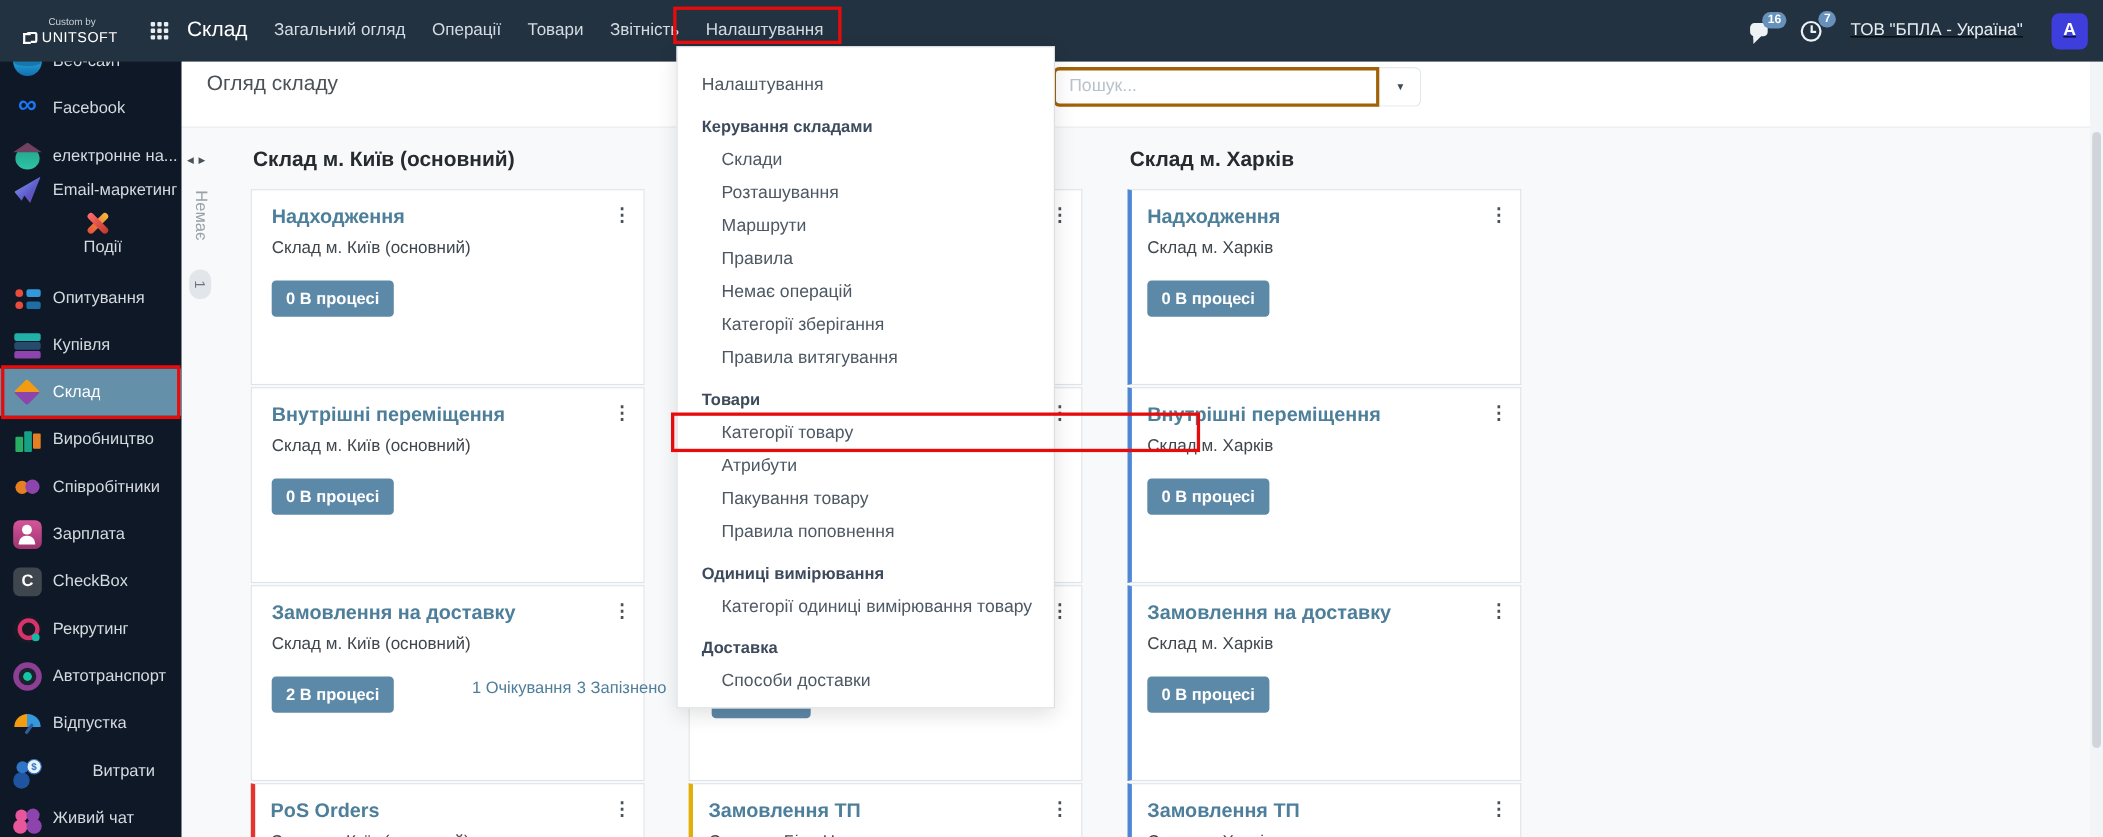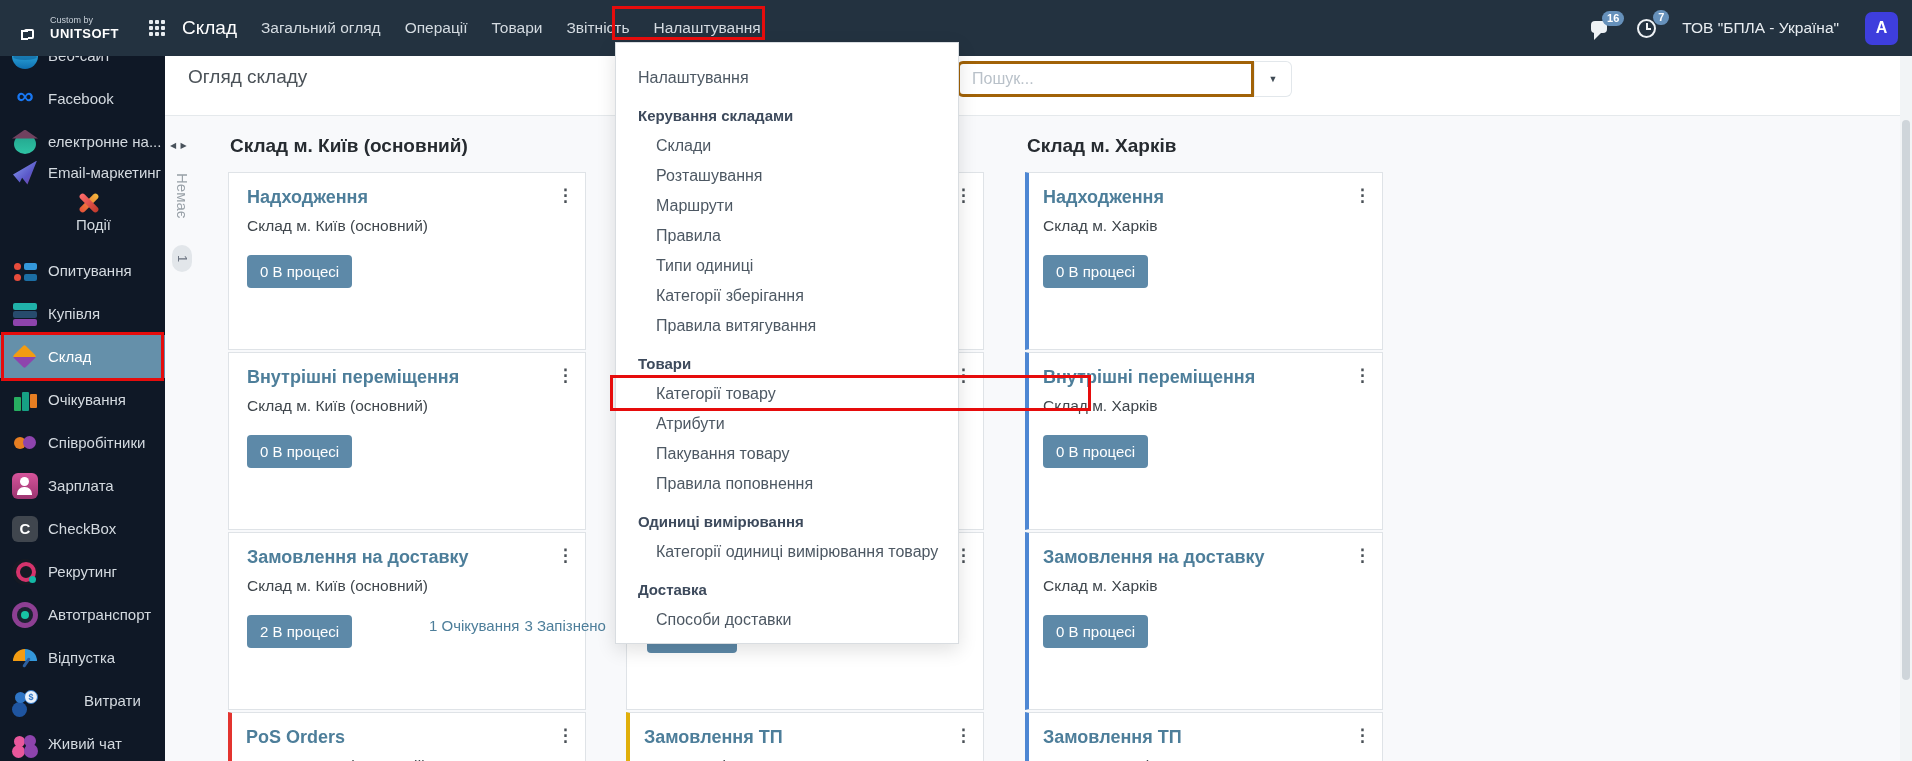--- a/index.html
+++ b/index.html
@@ -4,32 +4,32 @@
 <style>
   html,body{margin:0;padding:0;width:1912px;height:761px;overflow:hidden;
     font-family:"Liberation Sans",sans-serif;background:#f8f9fb;position:relative;}
   *{box-sizing:border-box;}
 
   
   .topbar{position:absolute;left:0;top:0;width:1912px;height:56px;background:#233240;
     display:flex;align-items:center;z-index:30;}
   .logo{display:flex;flex-direction:column;align-items:center;margin-left:24px;line-height:1;}
   .logo-top{font-size:9px;color:#c8d0d8;margin-bottom:2px;}
-  .logo-bottom{font-size:13px;font-weight:bold;color:#fff;letter-spacing:.5px;display:flex;align-items:center;gap:16px;}
+  .logo-bottom{font-size:13px;font-weight:normal;color:#fff;letter-spacing:.5px;display:flex;align-items:center;gap:4px;}
   .logo-glyph{width:10px;height:10px;border:2px solid #fff;border-radius:2px;position:relative;display:inline-block;}
   .logo-glyph::before{content:"";position:absolute;left:-5px;bottom:-3px;width:5px;height:6px;
     border:2px solid #fff;border-right:none;background:#233240;}
   .grid-btn{position:relative;width:17px;height:17px;margin-left:30px;cursor:pointer;}
   .grid-btn::before{content:"";position:absolute;width:4px;height:4px;background:#e8edf1;border-radius:1px;
     box-shadow:6px 0 0 #e8edf1,12px 0 0 #e8edf1,0 6px 0 #e8edf1,6px 6px 0 #e8edf1,12px 6px 0 #e8edf1,
     0 12px 0 #e8edf1,6px 12px 0 #e8edf1,12px 12px 0 #e8edf1;}
   .app-name{color:#fff;font-size:19px;margin-left:16px;}
   .top-menu{display:flex;gap:20px;margin-left:22px;align-items:center;}
   .menu-item{color:#d4dbe1;font-size:15.5px;padding:3px 2px;white-space:nowrap;cursor:pointer;}
-  .topbar-right{margin-left:auto;display:flex;align-items:center;gap:26px;margin-right:14px;}
+  .topbar-right{margin-left:auto;display:flex;align-items:center;gap:26px;margin-right:14px;text-decoration:underline;}
   .icon-wrap{position:relative;cursor:pointer;}
   .chat-icon{width:20px;height:16px;position:relative;}
   .chat-icon::before{content:"";position:absolute;left:0;top:1px;width:16px;height:12px;border-radius:4px;background:#eef2f5;}
   .chat-icon::after{content:"";position:absolute;left:3px;top:12px;border:4px solid transparent;
     border-top-color:#eef2f5;border-left-color:#eef2f5;}
   .clock-icon{width:19px;height:19px;border:2px solid #eef2f5;border-radius:50%;position:relative;}
   .clock-icon::before{content:"";position:absolute;left:6.5px;top:2px;width:2px;height:6px;background:#eef2f5;}
   .clock-icon::after{content:"";position:absolute;left:7px;top:7px;width:5px;height:2px;background:#eef2f5;}
   .badge{position:absolute;top:-9px;right:-13px;background:#6691bb;color:#fff;font-size:11px;font-weight:bold;
     min-width:12px;text-align:center;padding:2px 5px;border-radius:10px;line-height:1;}
@@ -105,21 +105,21 @@
   .kcol{position:absolute;top:0;width:358px;height:644px;}
   .kcol-0{left:63px;}.kcol-1{left:461px;}.kcol-2{left:860px;}
   .kcol-header{position:absolute;left:2px;top:18px;font-size:19px;font-weight:600;color:#262b30;white-space:nowrap;}
   .kcard{position:absolute;left:0;width:358px;height:178px;background:#fff;border:1px solid #dfe3e7;}
   .kcard.c0{top:55px;}.kcard.c1{top:235px;}.kcard.c2{top:415px;}.kcard.c3{top:595px;}
   .accent-red{border-left:4px solid #e3342f;}
   .accent-yellow{border-left:4px solid #e0af0b;}
   .accent-blue{border-left:4px solid #4e87d3;}
   .kcard-title{position:absolute;left:18px;top:14px;font-size:18px;font-weight:bold;color:#4d7e9a;cursor:pointer;white-space:nowrap;}
   .kcard-sub{position:absolute;left:18px;top:44px;font-size:15.5px;color:#3f464c;white-space:nowrap;}
-  .kcard-btn{position:absolute;left:18px;top:82px;background:#5d89a8;color:#fff;font-size:15px;font-weight:normal;
+  .kcard-btn{position:absolute;left:18px;top:82px;background:#5d89a8;color:#fff;font-size:15px;font-weight:bold;
     padding:8px 13px;border-radius:4px;border:none;cursor:pointer;font-family:"Liberation Sans",sans-serif;}
   .kcard-btn.blank{left:20px;top:88px;width:90px;height:32px;padding:0;}
   .accent .kcard-title,.accent .kcard-sub,.accent .kcard-btn{left:14px;}
   .kcard-links{position:absolute;left:200px;top:84px;display:flex;gap:5px;}
   .klink{font-size:15px;color:#4d7e9a;cursor:pointer;white-space:nowrap;}
   .kebab{position:absolute;right:12px;top:12px;width:16px;text-align:center;cursor:pointer;}
   .kebab::before{content:"⋮";font-size:17px;font-weight:bold;color:#4a5157;}
 
   .scrollbar{position:absolute;right:0;top:0;width:12px;height:719px;background:#f2f4f6;}
   .scroll-thumb{position:absolute;left:2px;top:78px;width:8px;height:560px;background:#cfd5da;border-radius:4px;cursor:pointer;}
@@ -199,21 +199,21 @@
     <div class="side-item" style="top: 250px;">
       <span class="si icon-purchase"></span>
       <span class="side-label">Купівля</span>
     </div>
     <div class="side-item selected" style="top: 293px;">
       <span class="si icon-inventory"></span>
       <span class="side-label">Склад</span>
     </div>
     <div class="side-item" style="top: 336px;">
       <span class="si icon-manufacturing"></span>
-      <span class="side-label">Очікування</span>
+      <span class="side-label">Виробництво</span>
     </div>
     <div class="side-item" style="top: 379px;">
       <span class="si icon-employees"></span>
       <span class="side-label">Співробітники</span>
     </div>
     <div class="side-item" style="top: 422px;">
       <span class="si icon-payroll"></span>
       <span class="side-label">Зарплата</span>
     </div>
     <div class="side-item" style="top: 465px;">
@@ -339,21 +339,21 @@
   </div>
 </main>
 
 <div class="dropdown">
     <div class="dd-item root">Налаштування</div>
     <div class="dd-section">Керування складами</div>
     <div class="dd-item">Склади</div>
     <div class="dd-item">Розташування</div>
     <div class="dd-item">Маршрути</div>
     <div class="dd-item">Правила</div>
-    <div class="dd-item">Типи одиниці</div>
+    <div class="dd-item">Немає операцій</div>
     <div class="dd-item">Категорії зберігання</div>
     <div class="dd-item">Правила витягування</div>
     <div class="dd-section">Товари</div>
     <div class="dd-item">Категорії товару</div>
     <div class="dd-item">Атрибути</div>
     <div class="dd-item">Пакування товару</div>
     <div class="dd-item">Правила поповнення</div>
     <div class="dd-section">Одиниці вимірювання</div>
     <div class="dd-item">Категорії одиниці вимірювання товару</div>
     <div class="dd-section">Доставка</div>

